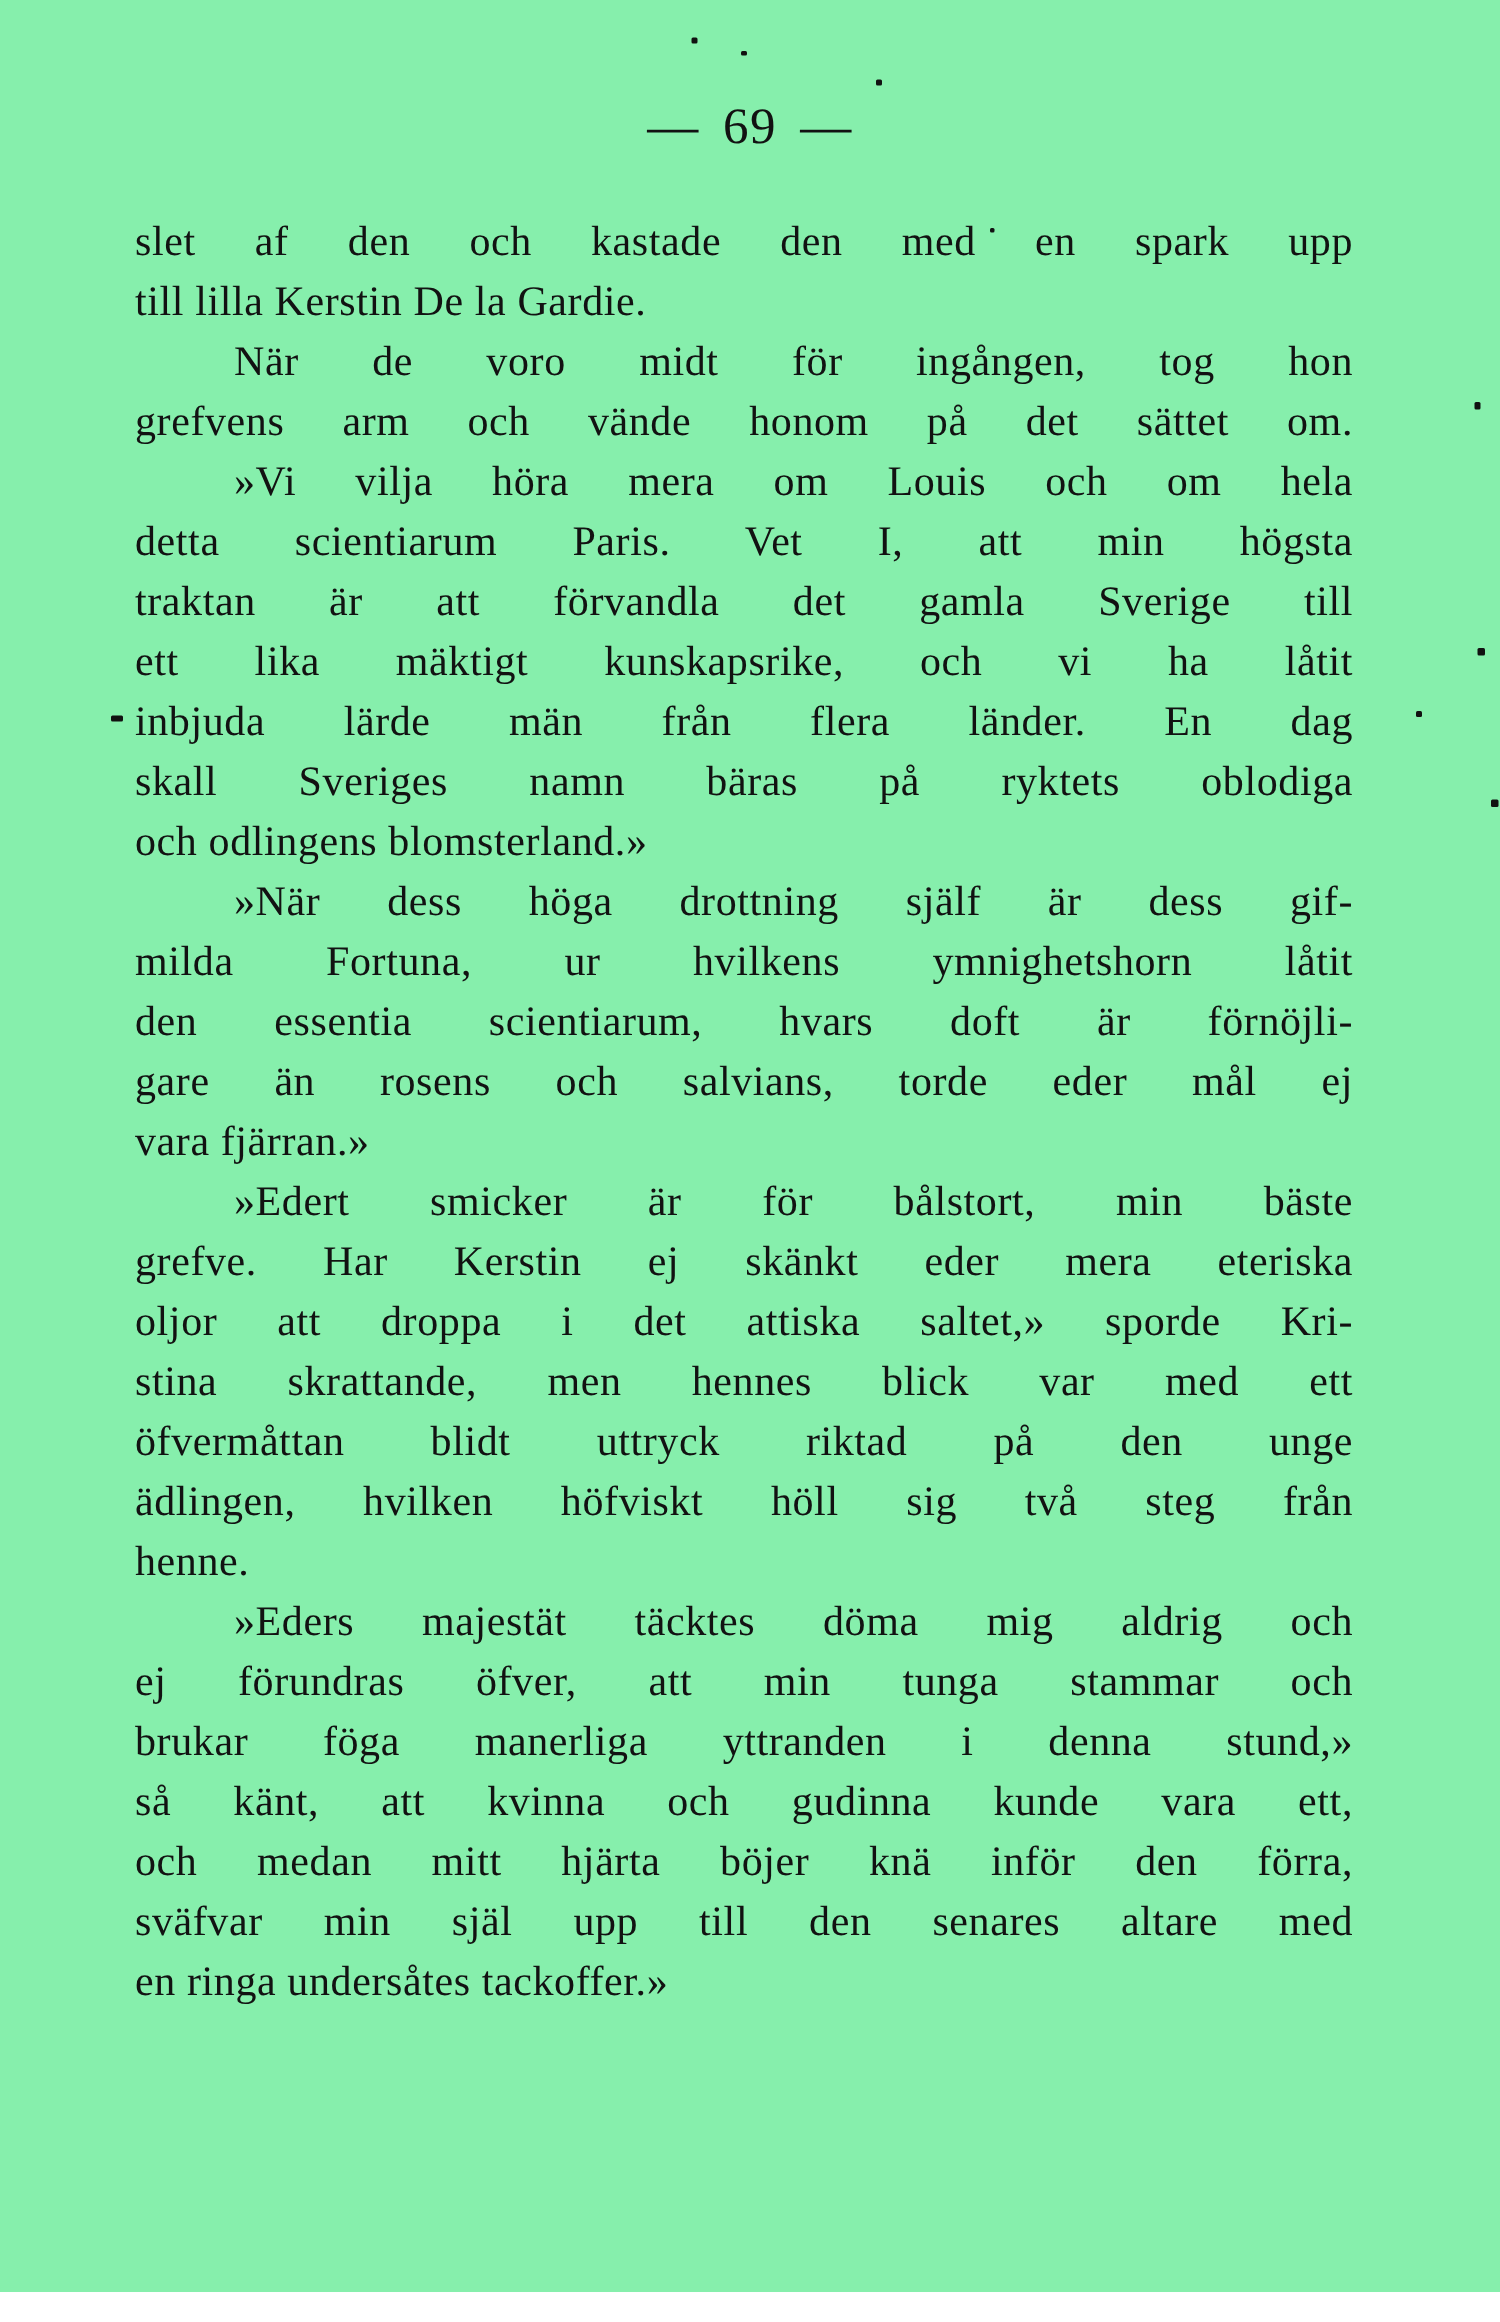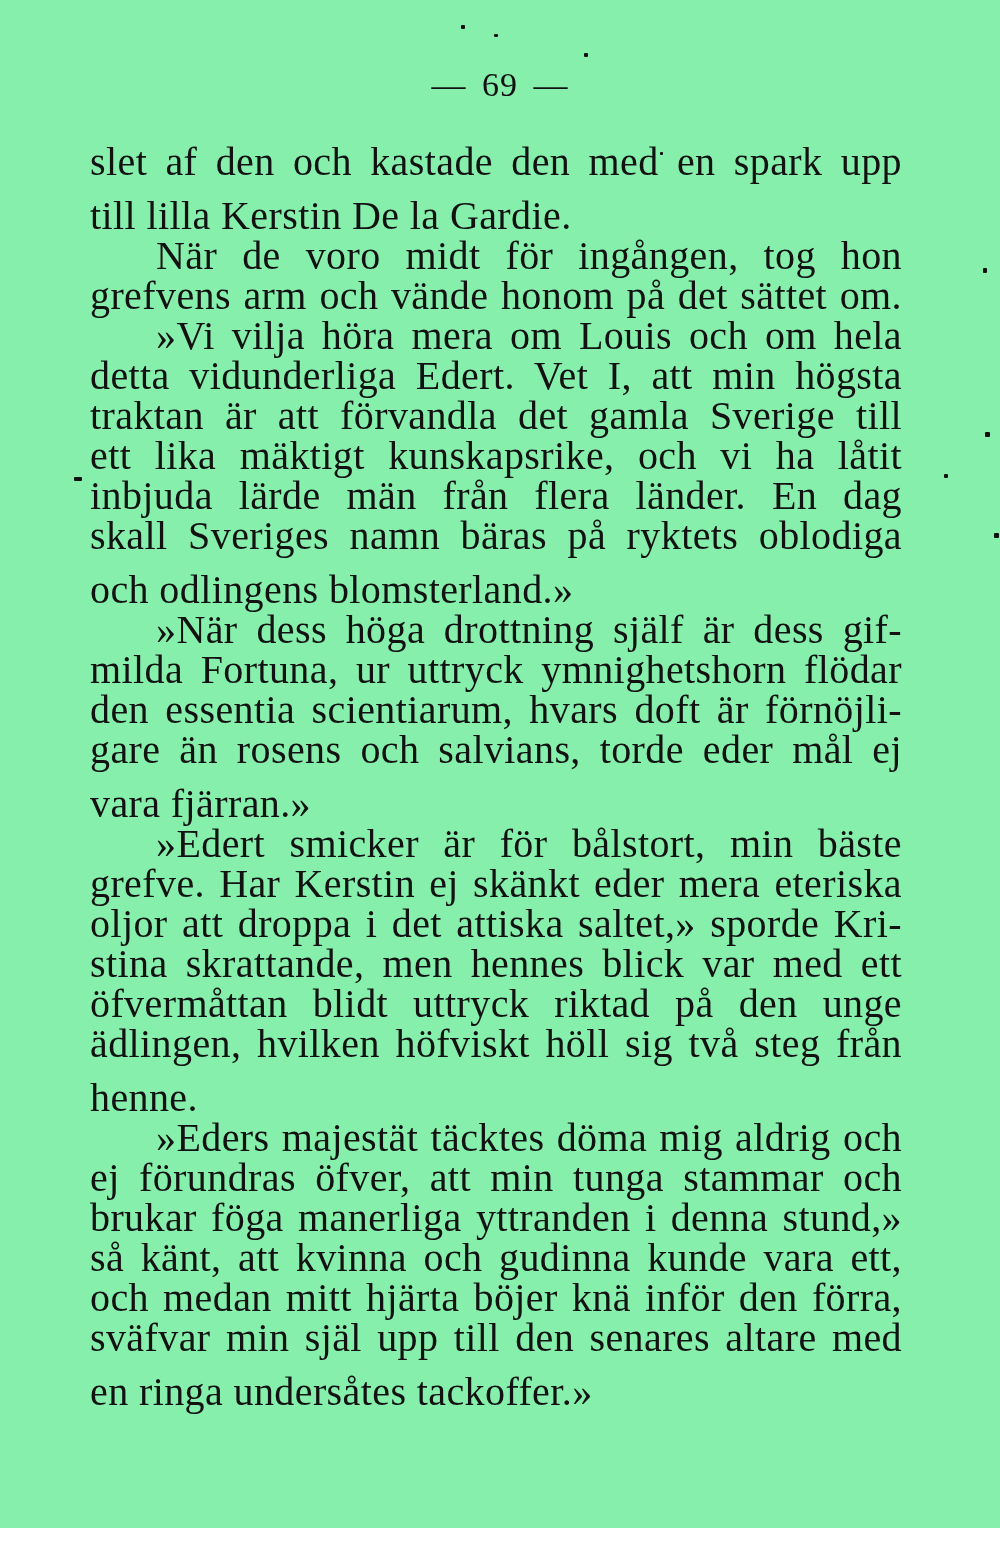--- a/index.html
+++ b/index.html
@@ -28,34 +28,33 @@
     word-spacing: 6px;
   }
   .text-block {
     position: absolute;
     left: 90px;
     top: 142px;
     width: 812px;
   }
   .para { margin: 0; padding: 0; }
   .line {
-    font-size: 40px;
+    font-size: 28px;
     line-height: 40px;
     height: 40px;
     letter-spacing: 0.4px;
     text-align: justify;
     text-align-last: justify;
     white-space: nowrap;
   }
   .line.j { white-space: normal; }
   .line.ind { text-indent: 66px; }
   .line.end {
     text-align: left;
     text-align-last: left;
-    margin-top: 14px;
   }
   .speck {
     position: absolute;
     background: #111;
     border-radius: 1px;
   }
 </style>
 </head>
 <body>
 
@@ -70,31 +69,31 @@
       <div class="line end">till lilla Kerstin De la Gardie.</div>
     </div>
 
     <div class="para">
       <div class="line j ind">När de voro midt för ingången, tog hon</div>
       <div class="line j">grefvens arm och vände honom på det sättet om.</div>
     </div>
 
     <div class="para">
       <div class="line j ind">»Vi vilja höra mera om Louis och om hela</div>
-      <div class="line j">detta vidunderliga Edert. Vet I, att min högsta</div>
+      <div class="line j">detta scientiarum Paris. Vet I, att min högsta</div>
       <div class="line j">traktan är att förvandla det gamla Sverige till</div>
       <div class="line j">ett lika mäktigt kunskapsrike, och vi ha låtit</div>
       <div class="line j">inbjuda lärde män från flera länder. En dag</div>
       <div class="line j">skall Sveriges namn bäras på ryktets oblodiga</div>
       <div class="line end">och odlingens blomsterland.»</div>
     </div>
 
     <div class="para">
       <div class="line j ind">»När dess höga drottning själf är dess gif-</div>
-      <div class="line j">milda Fortuna, ur uttryck ymnighetshorn flödar</div>
+      <div class="line j">milda Fortuna, ur hvilkens ymnighetshorn låtit</div>
       <div class="line j">den essentia scientiarum, hvars doft är förnöjli-</div>
       <div class="line j">gare än rosens och salvians, torde eder mål ej</div>
       <div class="line end">vara fjärran.»</div>
     </div>
 
     <div class="para">
       <div class="line j ind">»Edert smicker är för bålstort, min bäste</div>
       <div class="line j">grefve. Har Kerstin ej skänkt eder mera eteriska</div>
       <div class="line j">oljor att droppa i det attiska saltet,» sporde Kri-</div>
       <div class="line j">stina skrattande, men hennes blick var med ett</div>

